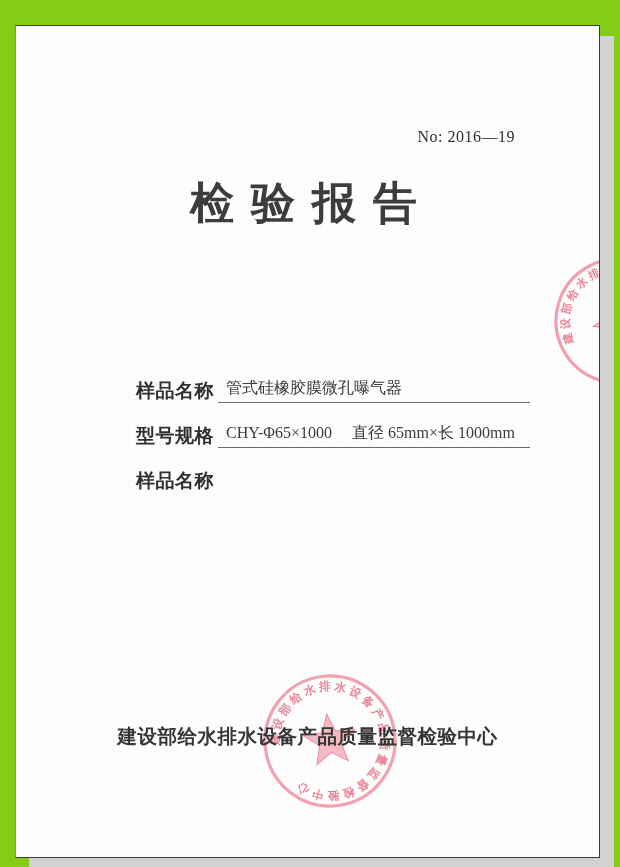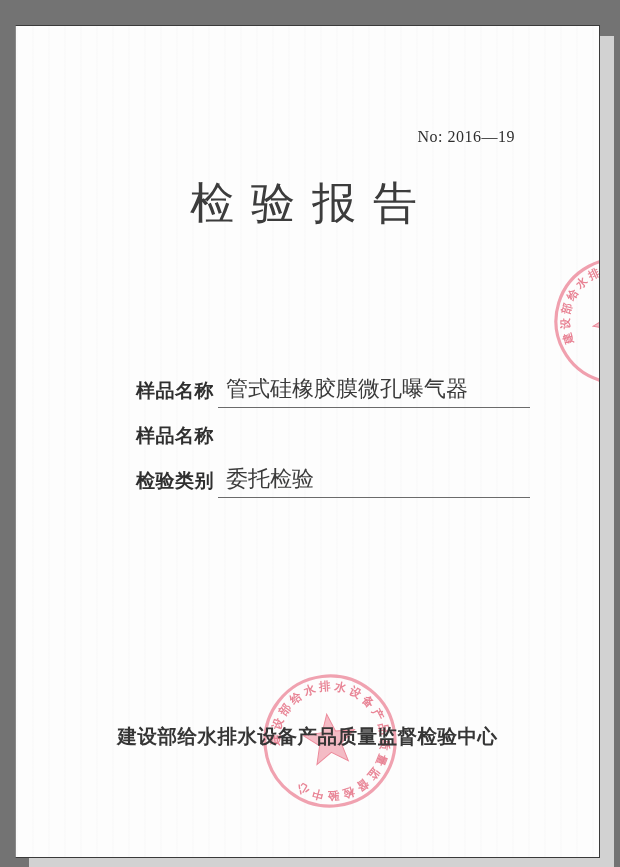--- a/index.html
+++ b/index.html
@@ -2,21 +2,21 @@
 <html><head>
 <meta charset="utf-8">
 <style>
   * { margin: 0; padding: 0; box-sizing: border-box; }
   html, body { width: 620px; height: 867px; background: #ffffff; overflow: hidden; }
   body { font-family: "Liberation Sans", sans-serif; }
 
   .canvas {
     position: relative;
     width: 620px; height: 867px;
-    background: #737373;
+    background: #84cc16;
   }
 
   .page {
     position: absolute;
     left: 15px; top: 25px;
     width: 585px; height: 833px;
     background: #fdfdfd;
     background-image: repeating-linear-gradient(90deg,
       rgba(120,120,130,0.02) 0 2px, transparent 2px 16px);
     border: 1.5px solid #3a3a3a;
@@ -32,53 +32,53 @@
     font-size: 16px;
     color: #2e2e2e;
     letter-spacing: 0.5px;
   }
 
   .report-title {
     position: absolute;
     top: 148px; left: 0; right: 8px;
     text-align: center;
     font-size: 44px;
-    font-weight: normal;
+    font-weight: bold;
     color: #3c3c3c;
     letter-spacing: 17px;
     text-indent: 17px;
     white-space: nowrap;
   }
 
   .fields {
     position: absolute;
     left: 120px; top: 352px;
     width: 394px;
   }
   .field-row {
     display: flex;
-    align-items: center;
+    align-items: flex-start;
     height: 26px;
     margin-bottom: 19px;
   }
   .field-label {
     flex: 0 0 auto;
     font-size: 19px;
     font-weight: bold;
     color: #2f2f2f;
     letter-spacing: 0.5px;
     white-space: nowrap;
   }
   .field-value {
     flex: 1 1 auto;
     margin-left: 4px;
     padding: 0 0 3px 8px;
     border-bottom: 1px solid #6b6b6b;
     font-family: "Liberation Serif", serif;
-    font-size: 22px;
+    font-size: 16px;
     color: #3b3b3b;
     white-space: nowrap;
   }
 
   .issuer-line {
     position: absolute;
     top: 697px; left: 0; right: 0;
     text-align: center;
     font-size: 19.5px;
     font-weight: bold;
@@ -119,25 +119,25 @@
     <div class="report-no">No: 2016—19</div>
 
     <div class="report-title">检验报告</div>
 
     <div class="fields">
       <div class="field-row">
         <span class="field-label">样品名称</span>
         <span class="field-value">管式硅橡胶膜微孔曝气器</span>
       </div>
       <div class="field-row">
-        <span class="field-label">样品名称</span>
+        <span class="field-label">型号规格</span>
+        <span class="field-value">CHY-Φ65×1000　 直径 65mm×长 1000mm</span>
       </div>
       <div class="field-row">
-        <span class="field-label">检验类别</span>
-        <span class="field-value">委托检验</span>
+        <span class="field-label">样品名称</span>
       </div>
     </div>
 
     <div class="issuer-line">建设部给水排水设备产品质量监督检验中心</div>
 
     <svg class="seal seal-bottom" viewBox="0 0 156 156">
       <circle cx="78" cy="78" r="65" fill="none" stroke="#ec8496" stroke-width="3.2" opacity="0.85"></circle>
       <path d="M78,51 L84.7,68.8 L103.6,69.7 L88.9,81.5 L93.8,99.8 L78,89.4 L62.2,99.8 L67.1,81.5 L52.4,69.7 L71.3,68.8 Z" fill="#f096a5" fill-opacity="0.72" stroke="#ea7b8e" stroke-width="1"></path>
       <defs>
         <path id="seal-arc-b" d="M 27,78 A 51,51 0 1 1 129,78 A 51,51 0 1 1 27,78" fill="none"></path>

